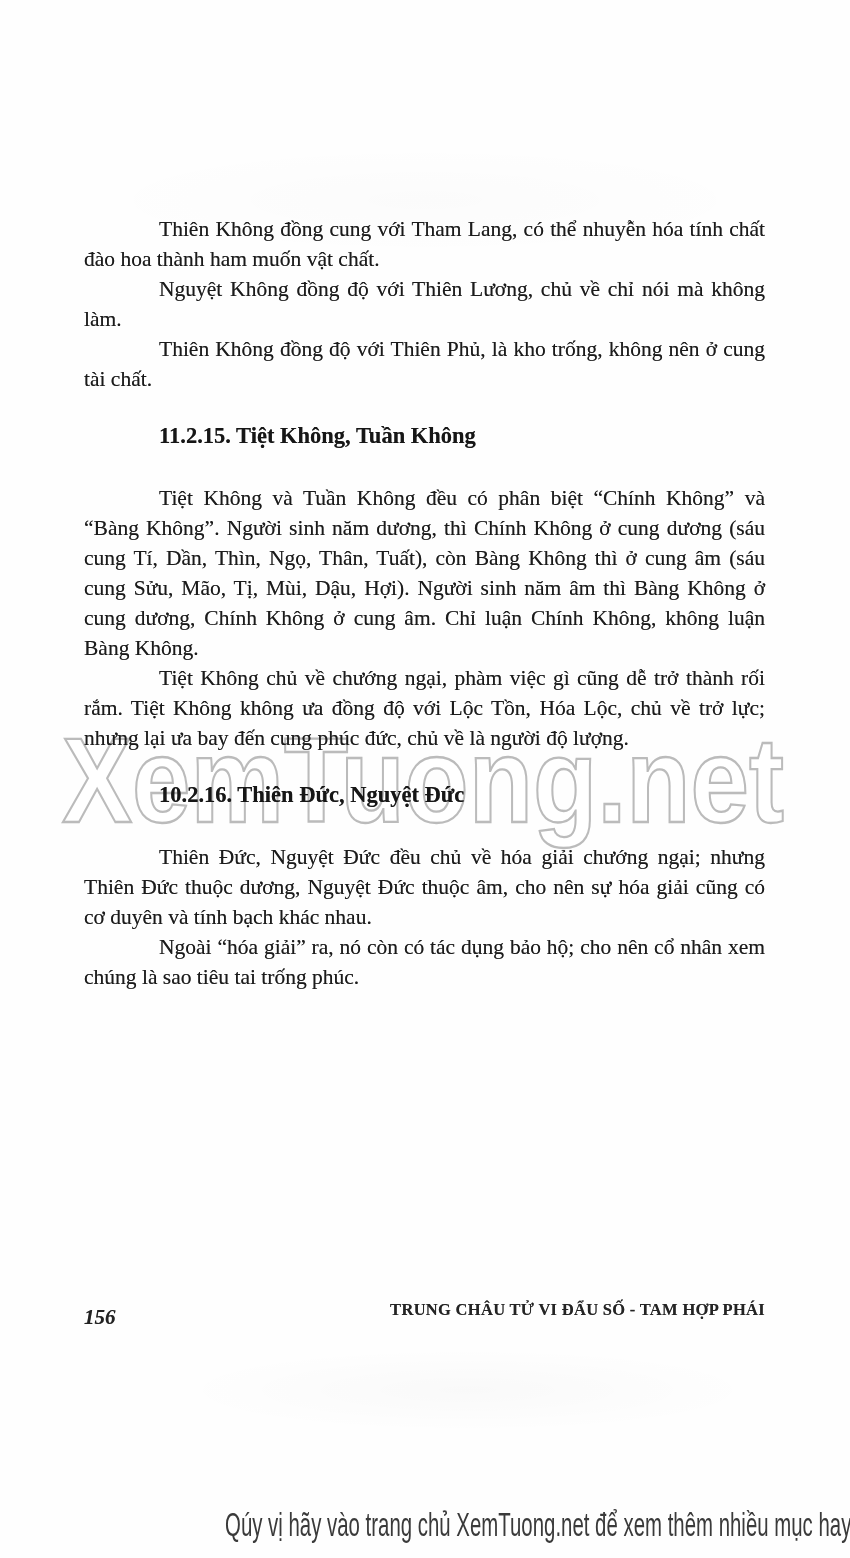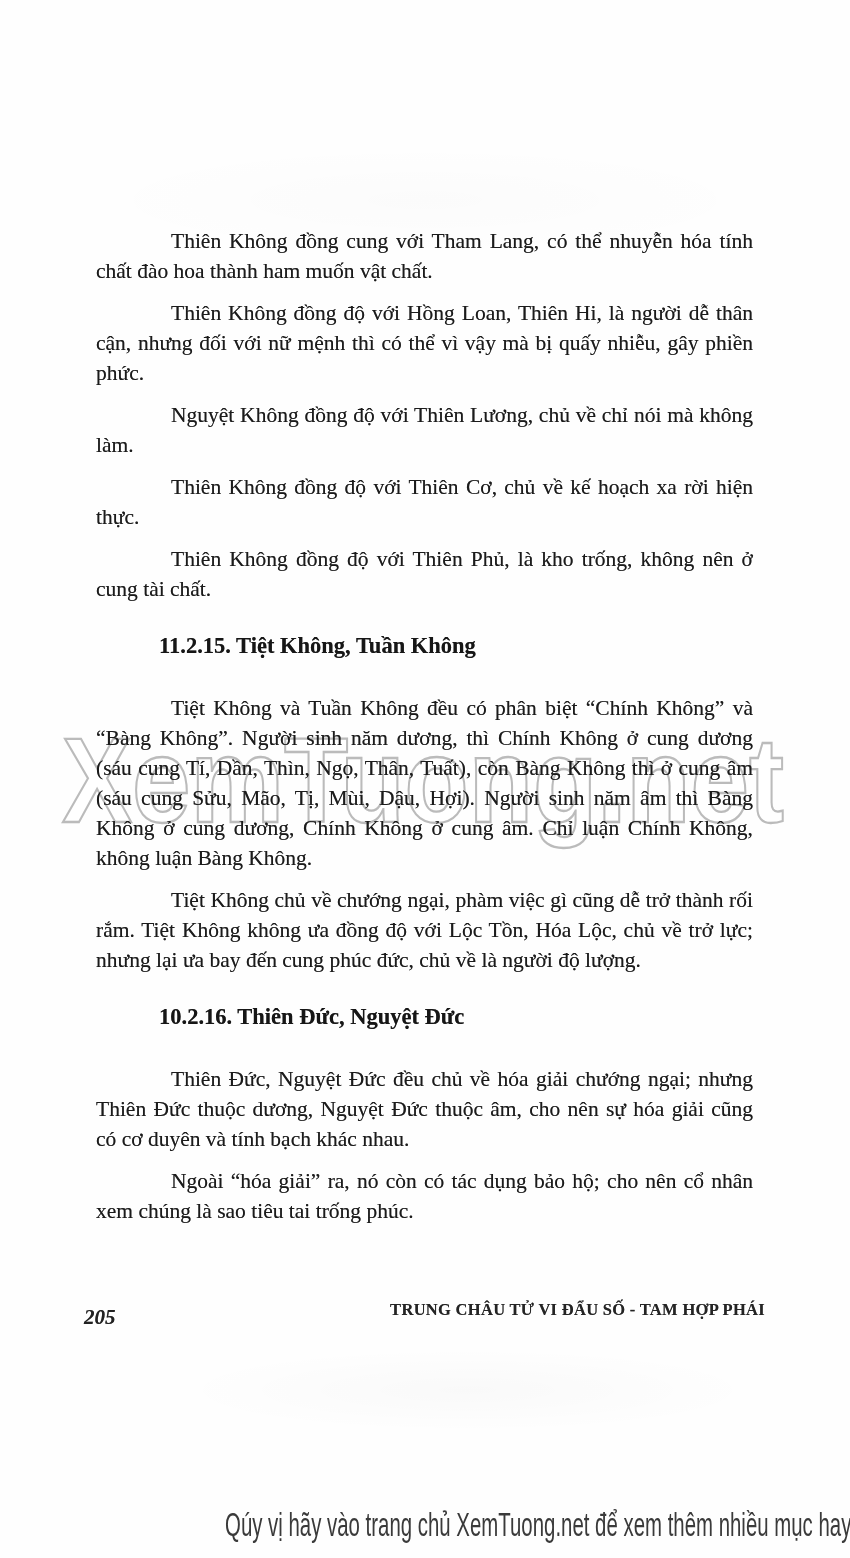--- a/index.html
+++ b/index.html
@@ -30,21 +30,21 @@
 
   .content {
     position: absolute;
     left: 84px;
     top: 214px;
     width: 681px;
     z-index: 2;
     color: #1b1b1b;
   }
   p.body-par {
-    margin: 12px;
+    margin: 0;
     font-size: 21.5px;
     line-height: 30px;
     text-align: justify;
     text-indent: 75px;
     text-shadow: 0 0 0.4px rgba(20,20,20,0.55);
   }
   h2.section-heading {
     margin: 27px 0 32px 75px;
     font-size: 22.5px;
     line-height: 30px;
@@ -105,44 +105,42 @@
 <div class="page">
 
   <svg class="watermark" width="734" height="160" viewBox="0 0 734 160">
     <text x="4" y="124" textLength="722" lengthAdjust="spacingAndGlyphs" font-family="Liberation Sans, sans-serif" font-size="120" font-weight="bold" fill="rgba(255,255,255,0.18)" stroke="#b8b8b8" stroke-width="2.3">XemTuong.net</text>
   </svg>
 
   <div class="content">
 
     <div>
         <p class="body-par">Thiên Không đồng cung với Tham Lang, có thể nhuyễn hóa tính chất đào hoa thành ham muốn vật chất.</p>
-        <p class="body-par">Thiên Không đồng độ với Hồng Loan, Thiên Hi, là người dễ thân cận, nhưng đối với nữ mệnh thì có thể vì vậy mà bị quấy nhiễu, gây phiền phức.</p>
         <p class="body-par">Nguyệt Không đồng độ với Thiên Lương, chủ về chỉ nói mà không làm.</p>
-        <p class="body-par">Thiên Không đồng độ với Thiên Cơ, chủ về kế hoạch xa rời hiện thực.</p>
         <p class="body-par">Thiên Không đồng độ với Thiên Phủ, là kho trống, không nên ở cung tài chất.</p>
       </div>
 
     <h2 class="section-heading">11.2.15. Tiệt Không, Tuần Không</h2>
 
     <div>
         <p class="body-par">Tiệt Không và Tuần Không đều có phân biệt “Chính Không” và “Bàng Không”. Người sinh năm dương, thì Chính Không ở cung dương (sáu cung Tí, Dần, Thìn, Ngọ, Thân, Tuất), còn Bàng Không thì ở cung âm (sáu cung Sửu, Mão, Tị, Mùi, Dậu, Hợi). Người sinh năm âm thì Bàng Không ở cung dương, Chính Không ở cung âm. Chỉ luận Chính Không, không luận Bàng Không.</p>
         <p class="body-par">Tiệt Không chủ về chướng ngại, phàm việc gì cũng dễ trở thành rối rắm. Tiệt Không không ưa đồng độ với Lộc Tồn, Hóa Lộc, chủ về trở lực; nhưng lại ưa bay đến cung phúc đức, chủ về là người độ lượng.</p>
       </div>
 
     <h2 class="section-heading">10.2.16. Thiên Đức, Nguyệt Đức</h2>
 
     <div>
         <p class="body-par">Thiên Đức, Nguyệt Đức đều chủ về hóa giải chướng ngại; nhưng Thiên Đức thuộc dương, Nguyệt Đức thuộc âm, cho nên sự hóa giải cũng có cơ duyên và tính bạch khác nhau.</p>
         <p class="body-par">Ngoài “hóa giải” ra, nó còn có tác dụng bảo hộ; cho nên cổ nhân xem chúng là sao tiêu tai trống phúc.</p>
       </div>
 
   </div>
 
   <div class="footer">
-    <span class="page-number">205</span>
+    <span class="page-number">156</span>
     <span class="running-title">TRUNG CHÂU TỬ VI ĐẨU SỐ - TAM HỢP PHÁI</span>
   </div>
 
   <div class="promo-banner">
     <span class="promo-text">Qúy vị hãy vào trang chủ XemTuong.net để xem thêm nhiều mục hay khác</span>
   </div>
 
 </div>
 
 </body></html>

